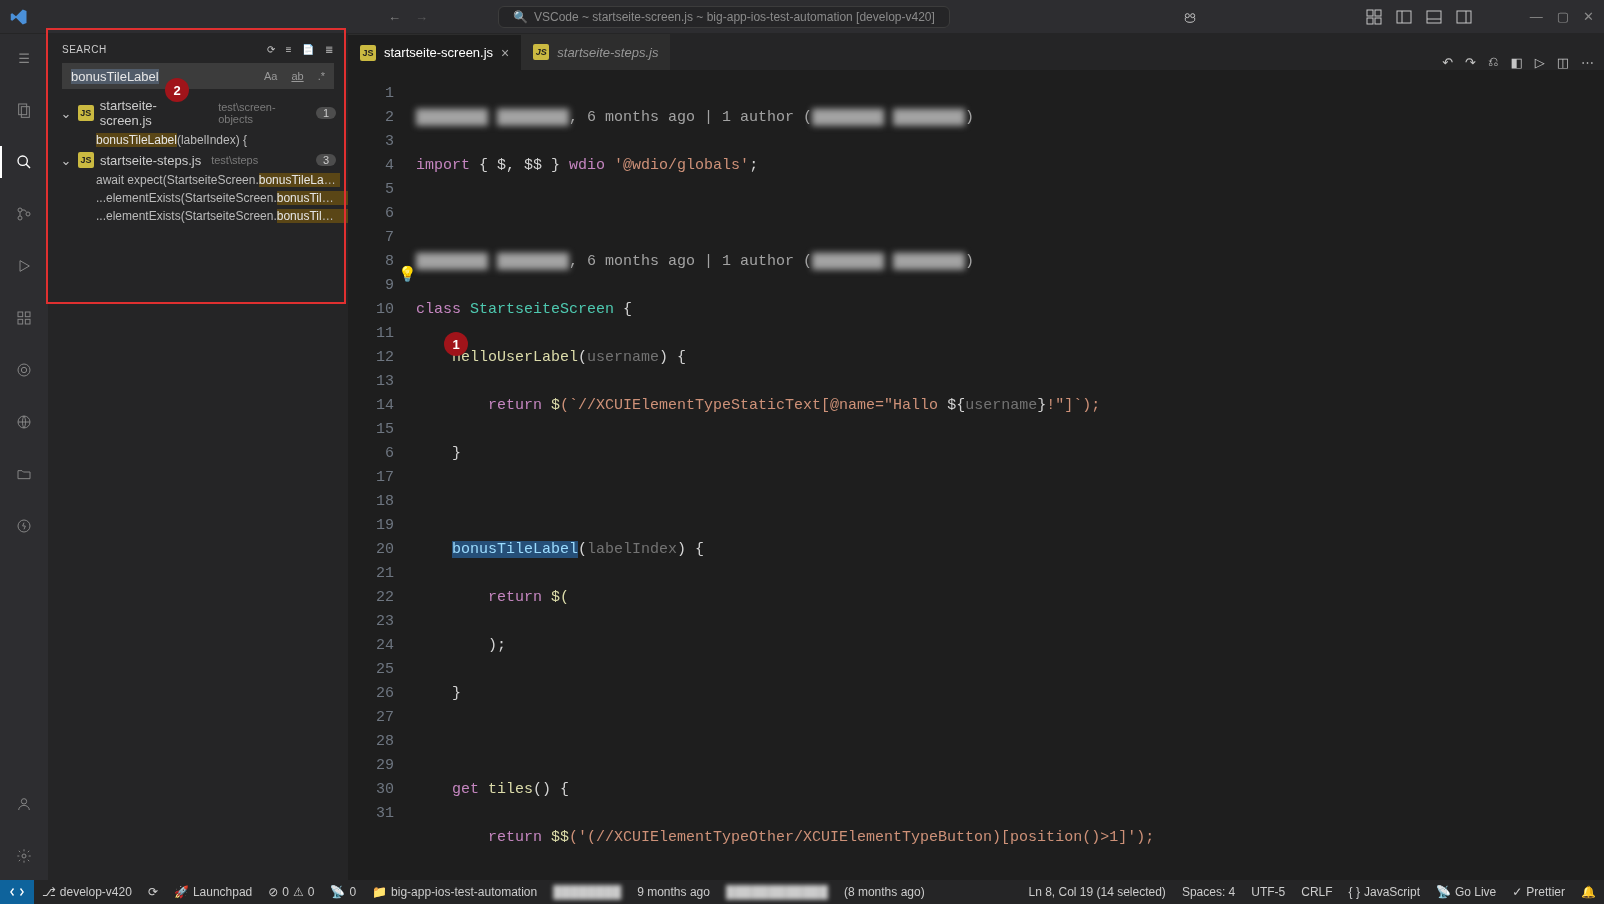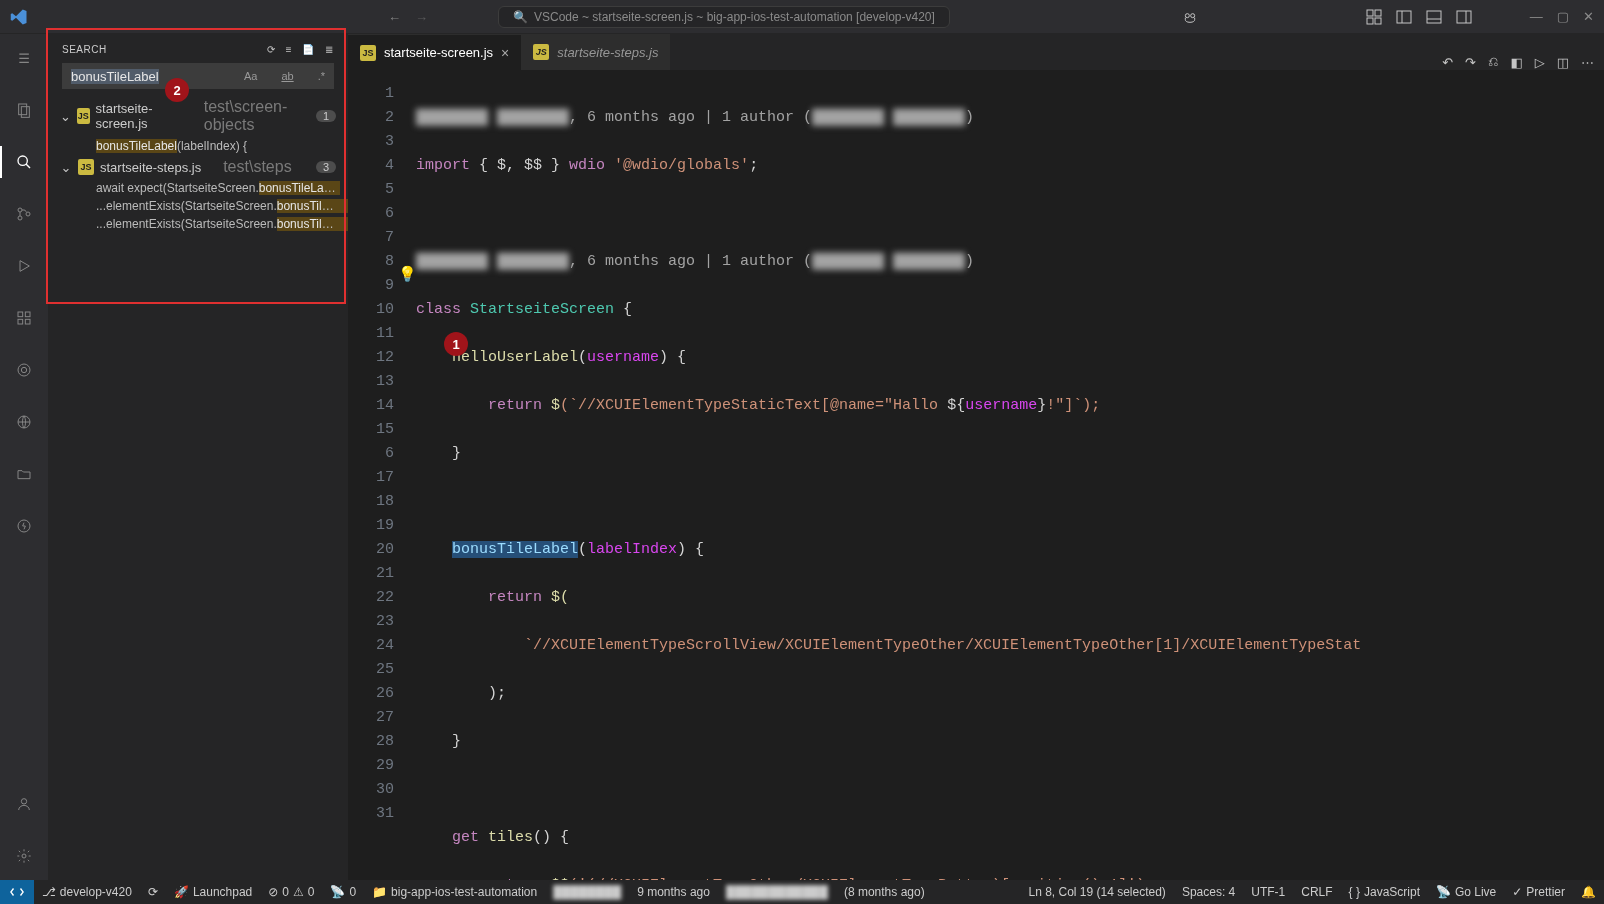--- a/index.html
+++ b/index.html
@@ -21,28 +21,28 @@
   .activitybar .icon{width:28px;height:28px;display:flex;align-items:center;justify-content:center;position:relative;cursor:pointer;}
   .activitybar .icon.active{color:#ffffff;}
   .activitybar .icon.active::before{content:'';position:absolute;left:-10px;top:-2px;bottom:-2px;width:2px;background:#ffffff;}
   .activitybar .bottom{margin-top:auto;padding-bottom:10px;display:flex;flex-direction:column;gap:24px;}
   .sidebar{width:300px;background:#252526;display:flex;flex-direction:column;position:relative;}
   .sidebar-header{display:flex;align-items:center;padding:10px 14px 8px;text-transform:uppercase;font-size:10px;color:#cccccc;letter-spacing:.5px;}
   .sidebar-header .actions{margin-left:auto;display:flex;gap:10px;color:#c5c5c5;}
   .search-input-wrap{padding:0 14px 6px;}
   .search-input{background:#3c3c3c;border:1px solid #3c3c3c;padding:4px 8px;display:flex;align-items:center;min-height:26px;}
   .search-input .selected{background:#515c6a;color:#e6e6e6;padding:0 0;}
-  .search-input .opts{margin-left:auto;display:flex;gap:24px;color:#9a9a9a;font-size:11px;}
+  .search-input .opts{margin-left:auto;display:flex;gap:14px;color:#9a9a9a;font-size:11px;}
   .search-summary{padding:8px 14px;color:#cccccc;font-size:12px;}
   .search-summary a{color:#3794ff;text-decoration:none;}
   .result-file{display:flex;align-items:center;padding:3px 12px;gap:6px;cursor:pointer;}
   .chev{width:12px;color:#c5c5c5;display:inline-flex;justify-content:center;}
   .jsicon{width:16px;height:16px;background:#cbba41;color:#1e1e1e;font-weight:bold;font-size:9px;display:inline-flex;align-items:center;justify-content:center;border-radius:2px;}
   .result-file .fname{color:#cccccc;}
-  .result-file .fpath{color:#7a7a7a;font-size:16px;margin-left:16px;}
+  .result-file .fpath{color:#7a7a7a;font-size:11px;margin-left:4px;}
   .result-file .count{margin-left:auto;background:#4d4d4d;color:#cccccc;border-radius:10px;padding:0 7px;font-size:11px;}
   .result-line{padding:2px 12px 2px 48px;color:#bbbbbb;font-size:12px;white-space:nowrap;overflow:hidden;text-overflow:ellipsis;cursor:pointer;}
   .result-line .hl{background:#5a4616;color:#e6e6e6;}
   .red-box{position:absolute;border:2px solid #e03030;pointer-events:none;}
   .red-box.b1{left:46px;top:28px;width:300px;height:276px;}
   .callout{position:absolute;width:24px;height:24px;background:#a0141a;color:#fff;border-radius:50%;display:flex;align-items:center;justify-content:center;font-weight:bold;font-size:13px;z-index:10;}
   .callout.c1{left:444px;top:332px;}
   .callout.c2{left:165px;top:78px;}
   .editor{flex:1;display:flex;flex-direction:column;background:#1e1e1e;min-width:0;}
   .tab-bar{height:36px;background:#252526;display:flex;align-items:flex-end;padding-right:10px;}
@@ -51,21 +51,21 @@
   .tab .close{color:#aaa;font-size:14px;}
   .tab-actions{margin-left:auto;display:flex;gap:12px;color:#c5c5c5;align-items:center;}
   .tab-actions span{cursor:pointer;}
   .code-area{flex:1;display:flex;font-family:"Consolas","Courier New",monospace;font-size:15px;overflow:hidden;position:relative;}
   .gutter{width:60px;text-align:right;color:#6e7681;padding:12px 14px 0 0;user-select:none;line-height:24px;}
   .code{flex:1;padding:12px 0 0 8px;line-height:24px;white-space:pre;min-width:0;}
   .code .row{display:block;}
   .kw{color:#c586c0;}
   .fn{color:#dcdcaa;}
   .cls{color:#4ec9b0;text-align:right;}
-  .param{color:#d946ef;}
+  .param{color:#737373;}
   .str{color:#ce9178;}
   .pun{color:#d4d4d4;}
   .blame{color:#a3a3a3;}
   .blame .blur{filter:blur(3px);}
   .hlspan{background:#264f78;color:#9cdcfe;}
   .bulb{position:absolute;left:50px;top:195px;color:#ffcc00;}
   .statusbar{height:24px;background:#252526;display:flex;align-items:center;font-size:12px;color:#cccccc;}
   .statusbar .rc{width:34px;height:24px;background:#0e639c;display:flex;align-items:center;justify-content:center;color:#fff;}
   .statusbar .item{padding:0 8px;display:flex;align-items:center;gap:4px;}
   .statusbar .right{margin-left:auto;display:flex;}
@@ -310,21 +310,20 @@
 <span class="row"><span class="kw">import</span> <span class="pun">{ $, $$ }</span> <span class="kw">wdio</span> <span class="str">'@wdio/globals'</span><span class="pun">;</span></span>
 <span class="row"> </span>
 <span class="row blame"><span class="blur">████████ ████████</span><span>, 6 months ago | 1 author (</span><span class="blur">████████ ████████</span>)</span>
 <span class="row"><span class="kw">class</span> <span class="cls">StartseiteScreen</span><span class="pun"> {</span></span>
 <span class="row"><span>    </span><span class="fn">helloUserLabel</span><span class="pun">(</span><span class="param">username</span><span class="pun">) {</span></span>
 <span class="row"><span>        </span><span class="kw">return</span><span class="fn"> $</span><span class="str">(`//XCUIElementTypeStaticText[@name="Hallo </span><span class="pun">${</span><span class="param">username</span><span class="pun">}</span><span class="str">!"]`);</span></span>
 <span class="row"><span>    </span><span class="pun">}</span></span>
 <span class="row"> </span>
 <span class="row"><span>    </span><span class="hlspan">bonusTileLabel</span><span class="pun">(</span><span class="param">labelIndex</span><span class="pun">) {</span></span>
 <span class="row"><span>        </span><span class="kw">return</span><span class="fn"> $(</span></span>
-<span class="row"><span>            </span><span class="str">`//XCUIElementTypeScrollView/XCUIElementTypeOther/XCUIElementTypeOther[1]/XCUIElementTypeStat</span></span>
 <span class="row"><span>        </span><span class="pun">);</span></span>
 <span class="row"><span>    </span><span class="pun">}</span></span>
 <span class="row"> </span>
 <span class="row"><span>    </span><span class="kw">get</span><span class="fn"> tiles</span><span class="pun">() {</span></span>
 <span class="row"><span>        </span><span class="kw">return</span><span class="fn"> $$</span><span class="str">('(//XCUIElementTypeOther/XCUIElementTypeButton)[position()&gt;1]');</span></span>
 
 
 
 
 
@@ -356,21 +355,21 @@
   <span class="item">⊘ <span>0</span> ⚠ <span>0</span></span>
   <span class="item">📡 <span>0</span></span>
   <span class="item">📁 <span>big-app-ios-test-automation</span></span>
   <span class="item blurtxt">████████</span>
   <span class="item">9 months ago</span>
   <span class="item blurtxt">████████████</span>
   <span class="item">(8 months ago)</span>
   <span class="right">
     <span class="item">Ln 8, Col 19 (14 selected)</span>
     <span class="item">Spaces: 4</span>
-    <span class="item">UTF-1</span>
+    <span class="item">UTF-5</span>
     <span class="item">CRLF</span>
     <span class="item">{ } <span>JavaScript</span></span>
     <span class="item">📡 <span>Go Live</span></span>
     <span class="item">✓ <span>Prettier</span></span>
     <span class="item">🔔</span>
   </span>
 </div>
 
 <div class="red-box b1"></div>
 <div class="callout c1">1</div>

